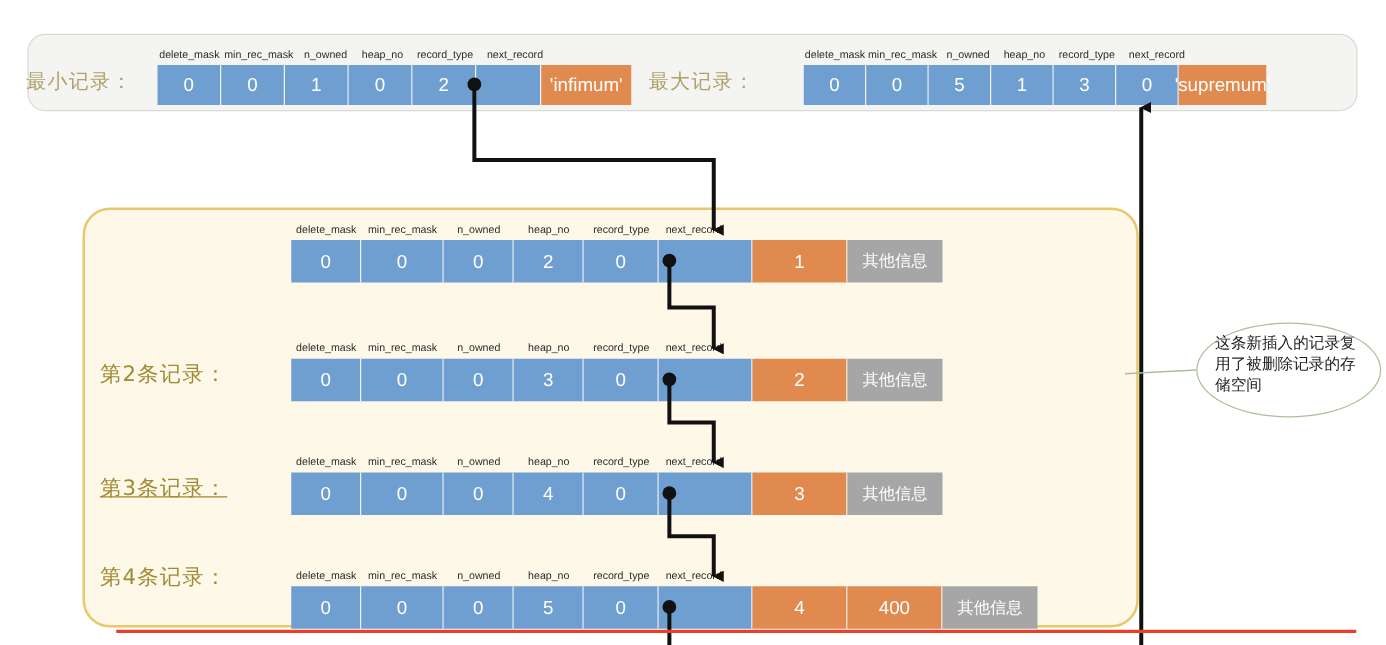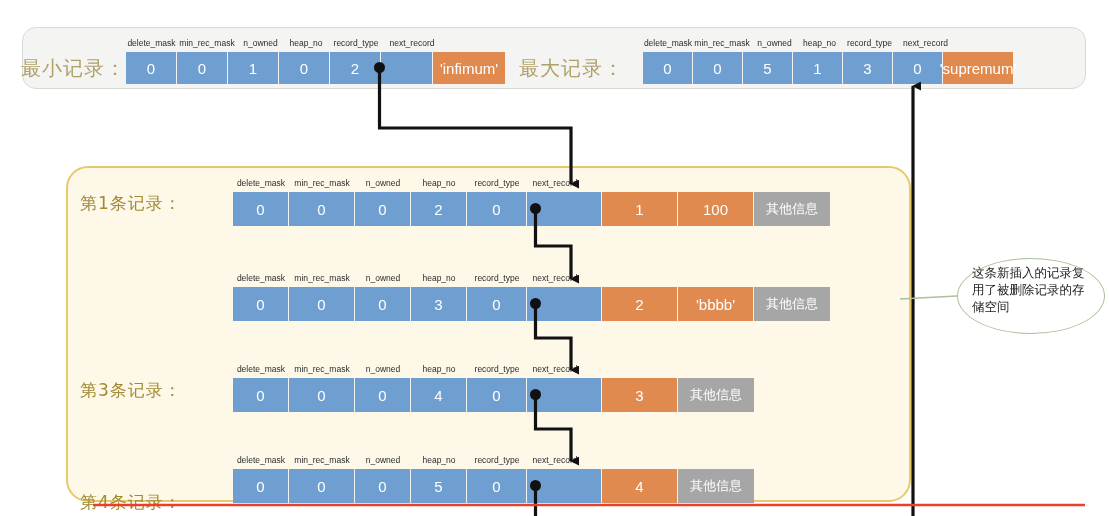--- a/index.html
+++ b/index.html
@@ -28,21 +28,21 @@
 
   
   .row-label{
     position:absolute;
     color:#a08a33;
     font-size:17px;
     letter-spacing:1px;
     white-space:nowrap;
     font-family:"DejaVu Sans","Liberation Sans",sans-serif;
   }
-  .row-label.sys{color:#b0a06a;font-size:20px;}
+  .row-label.sys{color:#b0a06a;font-size:16px;}
 
   
   .strip{position:absolute;display:flex;height:32px;box-sizing:border-box;}
   .cell{
     box-sizing:border-box;
     display:flex;align-items:center;justify-content:center;
     color:#ffffff;font-size:15px;
     border-right:1px solid #f2f2f2;
     position:relative;
   }
@@ -72,21 +72,21 @@
   
   .callout{
     position:absolute;left:957px;top:258px;width:148px;height:76px;
     border:1px solid #a9c09a;border-radius:50%/50%;
     background:#ffffff;
     box-sizing:border-box;
   }
   .callout-text{
     position:absolute;left:972px;top:266px;width:124px;
     font-size:12.5px;line-height:17px;color:#1d1d1d;
-    font-family:Liberation Mono, monospace;
+    font-family:Liberation Sans, sans-serif;
     text-align:left;
   }
 
   .watermark{
     position:absolute;right:6px;bottom:1px;
     font-size:9px;color:#e9e9e9;
     font-family:"DejaVu Sans","Liberation Sans",sans-serif;
     white-space:nowrap;
   }
 </style>
@@ -131,93 +131,92 @@
     <div class="cell blue" style="width:50px">0</div>
     <div class="cell blue" style="width:50px">5</div>
     <div class="cell blue" style="width:50px">1</div>
     <div class="cell blue" style="width:50px">3</div>
     <div class="cell blue" style="width:50px">0</div>
     <div class="cell orange" style="width:70px">'supremum'</div>
   </div>
 
   <div class="user-panel"></div>
 
-  <div class="row-label" style="left:80px;top:192px;">第1条记录：</div>
   <div class="colhdr" style="left:233px;top:178px;width:56px;">delete_mask</div>
   <div class="colhdr" style="left:289px;top:178px;width:66px;">min_rec_mask</div>
   <div class="colhdr" style="left:355px;top:178px;width:56px;">n_owned</div>
   <div class="colhdr" style="left:411px;top:178px;width:56px;">heap_no</div>
   <div class="colhdr" style="left:467px;top:178px;width:60px;">record_type</div>
   <div class="colhdr" style="left:527px;top:178px;width:56px;">next_record</div>
   <div class="strip" style="left:233px;top:192px;height:34px;">
     <div class="cell blue" style="width:56px">0</div>
     <div class="cell blue" style="width:66px">0</div>
     <div class="cell blue" style="width:56px">0</div>
     <div class="cell blue" style="width:56px">2</div>
     <div class="cell blue" style="width:60px">0</div>
     <div class="cell blue" style="width:75px"></div>
     <div class="cell orange" style="width:76px">1</div>
-    <div class="cell orange" style="width:76px">100</div>
     <div class="cell grey cjk" style="width:76px">其他信息</div>
   </div>
   <div class="dot" style="left:530px;top:203px;"></div>
 
+  <div class="row-label" style="left:80px;top:288px;">第2条记录：</div>
   <div class="colhdr" style="left:233px;top:273px;width:56px;">delete_mask</div>
   <div class="colhdr" style="left:289px;top:273px;width:66px;">min_rec_mask</div>
   <div class="colhdr" style="left:355px;top:273px;width:56px;">n_owned</div>
   <div class="colhdr" style="left:411px;top:273px;width:56px;">heap_no</div>
   <div class="colhdr" style="left:467px;top:273px;width:60px;">record_type</div>
   <div class="colhdr" style="left:527px;top:273px;width:56px;">next_record</div>
   <div class="strip" style="left:233px;top:287px;height:34px;">
     <div class="cell blue" style="width:56px">0</div>
     <div class="cell blue" style="width:66px">0</div>
     <div class="cell blue" style="width:56px">0</div>
     <div class="cell blue" style="width:56px">3</div>
     <div class="cell blue" style="width:60px">0</div>
     <div class="cell blue" style="width:75px"></div>
     <div class="cell orange" style="width:76px">2</div>
-    <div class="cell orange" style="width:76px">'bbbb'</div>
     <div class="cell grey cjk" style="width:76px">其他信息</div>
   </div>
   <div class="dot" style="left:530px;top:298px;"></div>
 
-  <div class="row-label" style="left:80px;top:379px;">第3条记录：</div>
+  <div class="row-label" style="left:80px;top:379px;text-decoration:underline;">第3条记录：</div>
   <div class="colhdr" style="left:233px;top:364px;width:56px;">delete_mask</div>
   <div class="colhdr" style="left:289px;top:364px;width:66px;">min_rec_mask</div>
   <div class="colhdr" style="left:355px;top:364px;width:56px;">n_owned</div>
   <div class="colhdr" style="left:411px;top:364px;width:56px;">heap_no</div>
   <div class="colhdr" style="left:467px;top:364px;width:60px;">record_type</div>
   <div class="colhdr" style="left:527px;top:364px;width:56px;">next_record</div>
   <div class="strip" style="left:233px;top:378px;height:34px;">
     <div class="cell blue" style="width:56px">0</div>
     <div class="cell blue" style="width:66px">0</div>
     <div class="cell blue" style="width:56px">0</div>
     <div class="cell blue" style="width:56px">4</div>
     <div class="cell blue" style="width:60px">0</div>
     <div class="cell blue" style="width:75px"></div>
     <div class="cell orange" style="width:76px">3</div>
     <div class="cell grey cjk" style="width:76px">其他信息</div>
   </div>
   <div class="dot" style="left:530px;top:389px;"></div>
 
-  <div class="row-label" style="left:80px;top:491px;">第4条记录：</div>
+  <div class="row-label" style="left:80px;top:450px;">第4条记录：</div>
   <div class="colhdr" style="left:233px;top:455px;width:56px;">delete_mask</div>
   <div class="colhdr" style="left:289px;top:455px;width:66px;">min_rec_mask</div>
   <div class="colhdr" style="left:355px;top:455px;width:56px;">n_owned</div>
   <div class="colhdr" style="left:411px;top:455px;width:56px;">heap_no</div>
   <div class="colhdr" style="left:467px;top:455px;width:60px;">record_type</div>
   <div class="colhdr" style="left:527px;top:455px;width:56px;">next_record</div>
   <div class="strip" style="left:233px;top:469px;height:34px;">
     <div class="cell blue" style="width:56px">0</div>
     <div class="cell blue" style="width:66px">0</div>
     <div class="cell blue" style="width:56px">0</div>
     <div class="cell blue" style="width:56px">5</div>
     <div class="cell blue" style="width:60px">0</div>
     <div class="cell blue" style="width:75px"></div>
     <div class="cell orange" style="width:76px">4</div>
+    <div class="cell orange" style="width:76px">400</div>
     <div class="cell grey cjk" style="width:76px">其他信息</div>
   </div>
   <div class="dot" style="left:530px;top:480px;"></div>
 
   <svg class="conn">
     <defs>
       <marker id="ah" markerWidth="9" markerHeight="9" refX="4.5" refY="8" orient="auto" markerUnits="userSpaceOnUse">
         <path d="M0,0 L9,0 L4.5,9 z" fill="#111"></path>
       </marker>
       <marker id="ahup" markerWidth="9" markerHeight="9" refX="4.5" refY="1" orient="auto" markerUnits="userSpaceOnUse">

